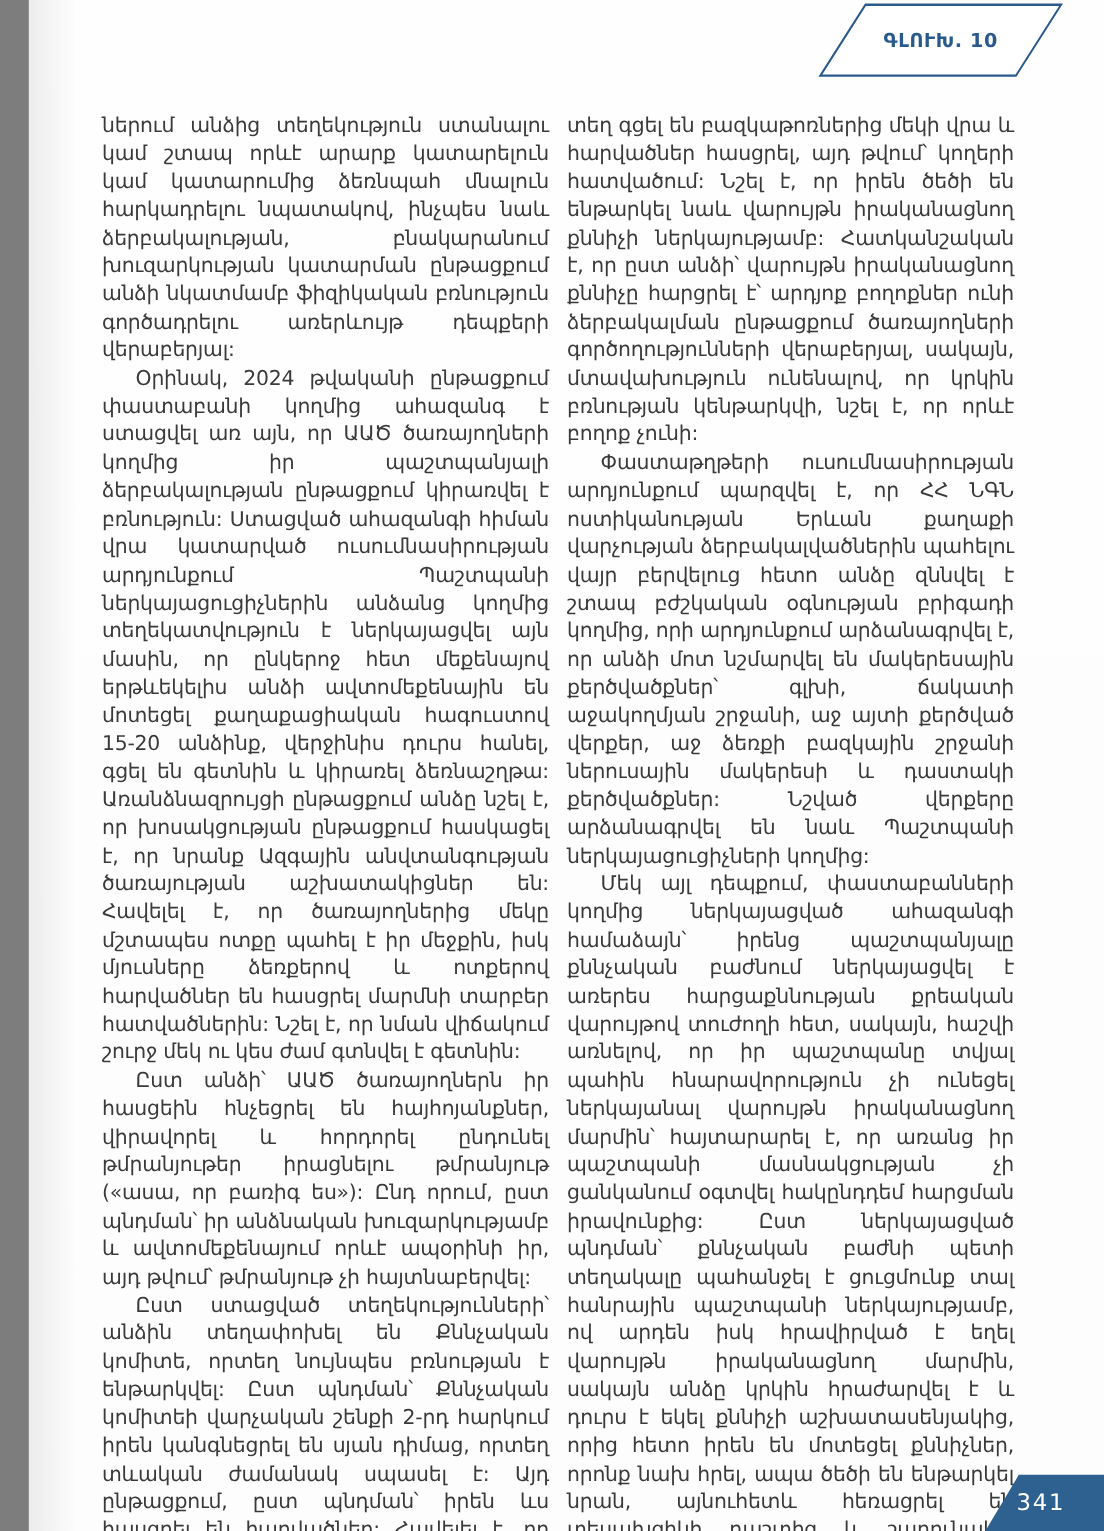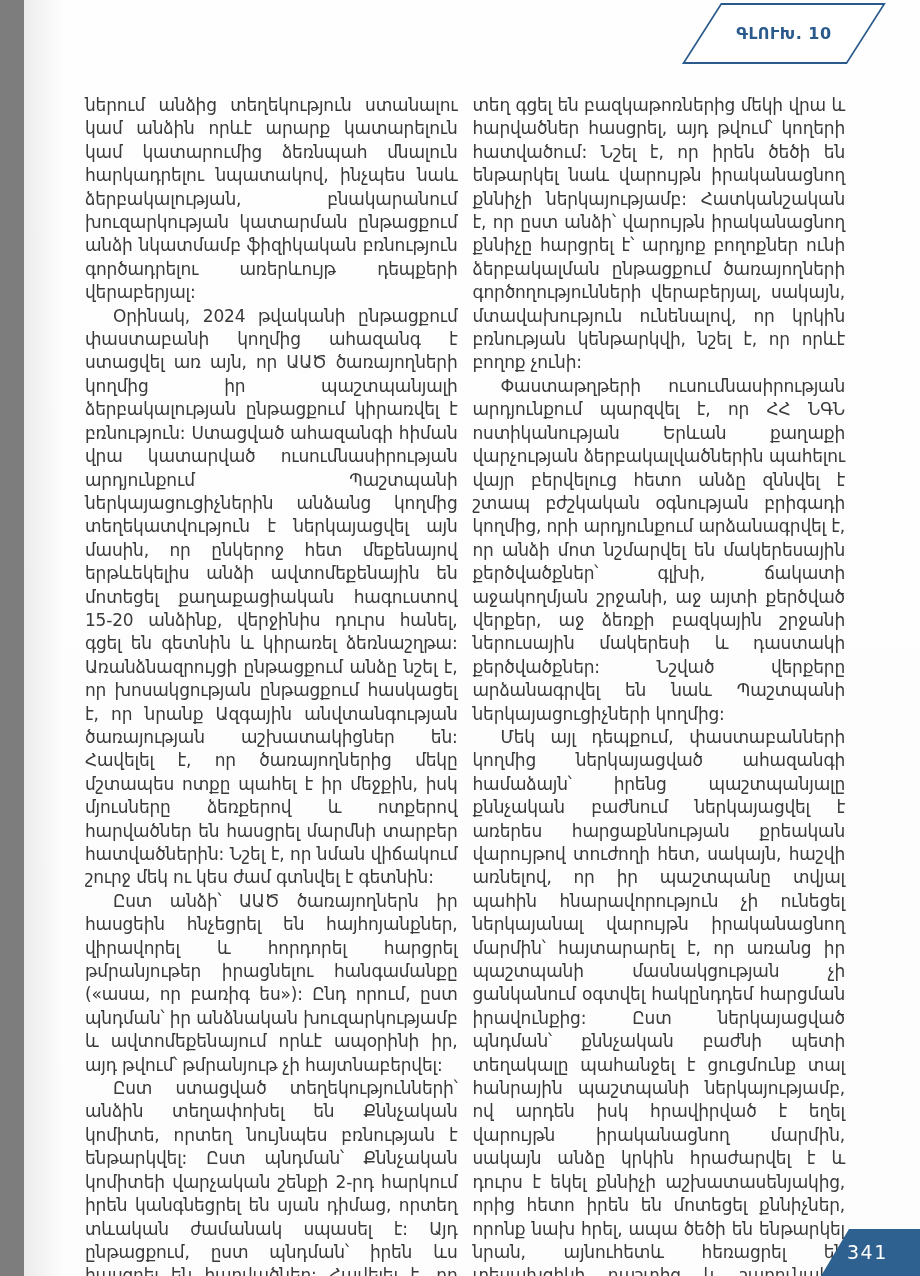--- a/index.html
+++ b/index.html
@@ -105,23 +105,23 @@
 
   <div class="spine"></div>
   <div class="page-shade"></div>
 
   <div class="chapter-tag">
     <span class="chapter-text">ԳԼՈՒԽ. 10</span>
   </div>
 
   <div class="columns">
     <div class="col">
-      <p class="para cont">ներում անձից տեղեկություն ստանալու կամ անձին որևէ արարք կատարելուն կամ կատարումից ձեռնպահ մնալուն հարկադրելու նպատակով, ինչպես նաև ձերբակալության, բնակարանում խուզարկության կատարման ընթացքում անձի նկատմամբ ֆիզիկական բռնություն գործադրելու առերևույթ դեպքերի վերաբերյալ:</p>
+      <p class="para cont">ներում անձից տեղեկություն ստանալու կամ շտապ որևէ արարք կատարելուն կամ կատարումից ձեռնպահ մնալուն հարկադրելու նպատակով, ինչպես նաև ձերբակալության, բնակարանում խուզարկության կատարման ընթացքում անձի նկատմամբ ֆիզիկական բռնություն գործադրելու առերևույթ դեպքերի վերաբերյալ:</p>
       <p class="para">Օրինակ, 2024 թվականի ընթացքում փաստաբանի կողմից ահազանգ է ստացվել առ այն, որ ԱԱԾ ծառայողների կողմից իր պաշտպանյալի ձերբակալության ընթացքում կիրառվել է բռնություն: Ստացված ահազանգի հիման վրա կատարված ուսումնասիրության արդյունքում Պաշտպանի ներկայացուցիչներին անձանց կողմից տեղեկատվություն է ներկայացվել այն մասին, որ ընկերոջ հետ մեքենայով երթևեկելիս անձի ավտոմեքենային են մոտեցել քաղաքացիական հագուստով 15-20 անձինք, վերջինիս դուրս հանել, գցել են գետնին և կիրառել ձեռնաշղթա: Առանձնազրույցի ընթացքում անձը նշել է, որ խոսակցության ընթացքում հասկացել է, որ նրանք Ազգային անվտանգության ծառայության աշխատակիցներ են: Հավելել է, որ ծառայողներից մեկը մշտապես ոտքը պահել է իր մեջքին, իսկ մյուսները ձեռքերով և ոտքերով հարվածներ են հասցրել մարմնի տարբեր հատվածներին: Նշել է, որ նման վիճակում շուրջ մեկ ու կես ժամ գտնվել է գետնին:</p>
-      <p class="para">Ըստ անձի՝ ԱԱԾ ծառայողներն իր հասցեին հնչեցրել են հայհոյանքներ, վիրավորել և հորդորել հարցրել թմրանյութեր իրացնելու հանգամանքը («ասա, որ բառիգ ես»): Ընդ որում, ըստ պնդման՝ իր անձնական խուզարկությամբ և ավտոմեքենայում որևէ ապօրինի իր, այդ թվում՝ թմրանյութ չի հայտնաբերվել:</p>
+      <p class="para">Ըստ անձի՝ ԱԱԾ ծառայողներն իր հասցեին հնչեցրել են հայհոյանքներ, վիրավորել և հորդորել ընդունել թմրանյութեր իրացնելու թմրանյութ («ասա, որ բառիգ ես»): Ընդ որում, ըստ պնդման՝ իր անձնական խուզարկությամբ և ավտոմեքենայում որևէ ապօրինի իր, այդ թվում՝ թմրանյութ չի հայտնաբերվել:</p>
       <p class="para">Ըստ ստացված տեղեկությունների՝ անձին տեղափոխել են Քննչական կոմիտե, որտեղ նույնպես բռնության է ենթարկվել: Ըստ պնդման՝ Քննչական կոմիտեի վարչական շենքի 2-րդ հարկում իրեն կանգնեցրել են սյան դիմաց, որտեղ տևական ժամանակ սպասել է: Այդ ընթացքում, ըստ պնդման՝ իրեն ևս հասցրել են հարվածներ: Հավելել է, որ դրանից հետո իրեն հրմշտելով ուղեկցել են աջակողմյան հատվածում գտնվող աշխատասենյակներից մեկը, որ-</p>
     </div>
     <div class="col">
       <p class="para cont">տեղ գցել են բազկաթոռներից մեկի վրա և հարվածներ հասցրել, այդ թվում՝ կողերի հատվածում: Նշել է, որ իրեն ծեծի են ենթարկել նաև վարույթն իրականացնող քննիչի ներկայությամբ: Հատկանշական է, որ ըստ անձի՝ վարույթն իրականացնող քննիչը հարցրել է՝ արդյոք բողոքներ ունի ձերբակալման ընթացքում ծառայողների գործողությունների վերաբերյալ, սակայն, մտավախություն ունենալով, որ կրկին բռնության կենթարկվի, նշել է, որ որևէ բողոք չունի:</p>
       <p class="para">Փաստաթղթերի ուսումնասիրության արդյունքում պարզվել է, որ ՀՀ ՆԳՆ ոստիկանության Երևան քաղաքի վարչության ձերբակալվածներին պահելու վայր բերվելուց հետո անձը զննվել է շտապ բժշկական օգնության բրիգադի կողմից, որի արդյունքում արձանագրվել է, որ անձի մոտ նշմարվել են մակերեսային քերծվածքներ՝ գլխի, ճակատի աջակողմյան շրջանի, աջ այտի քերծված վերքեր, աջ ձեռքի բազկային շրջանի ներուսային մակերեսի և դաստակի քերծվածքներ: Նշված վերքերը արձանագրվել են նաև Պաշտպանի ներկայացուցիչների կողմից:</p>
       <p class="para">Մեկ այլ դեպքում, փաստաբանների կողմից ներկայացված ահազանգի համաձայն՝ իրենց պաշտպանյալը քննչական բաժնում ներկայացվել է առերես հարցաքննության քրեական վարույթով տուժողի հետ, սակայն, հաշվի առնելով, որ իր պաշտպանը տվյալ պահին հնարավորություն չի ունեցել ներկայանալ վարույթն իրականացնող մարմին՝ հայտարարել է, որ առանց իր պաշտպանի մասնակցության չի ցանկանում օգտվել հակընդդեմ հարցման իրավունքից: Ըստ ներկայացված պնդման՝ քննչական բաժնի պետի տեղակալը պահանջել է ցուցմունք տալ հանրային պաշտպանի ներկայությամբ, ով արդեն իսկ հրավիրված է եղել վարույթն իրականացնող մարմին, սակայն անձը կրկին հրաժարվել է և դուրս է եկել քննիչի աշխատասենյակից, որից հետո իրեն են մոտեցել քննիչներ, որոնք նախ հրել, ապա ծեծի են ենթարկել նրան, այնուհետև հեռացրել են տեսախցիկի դաշտից և շարունակել խոշտանգման ենթարկել:</p>
 
     </div>
   </div>
 

